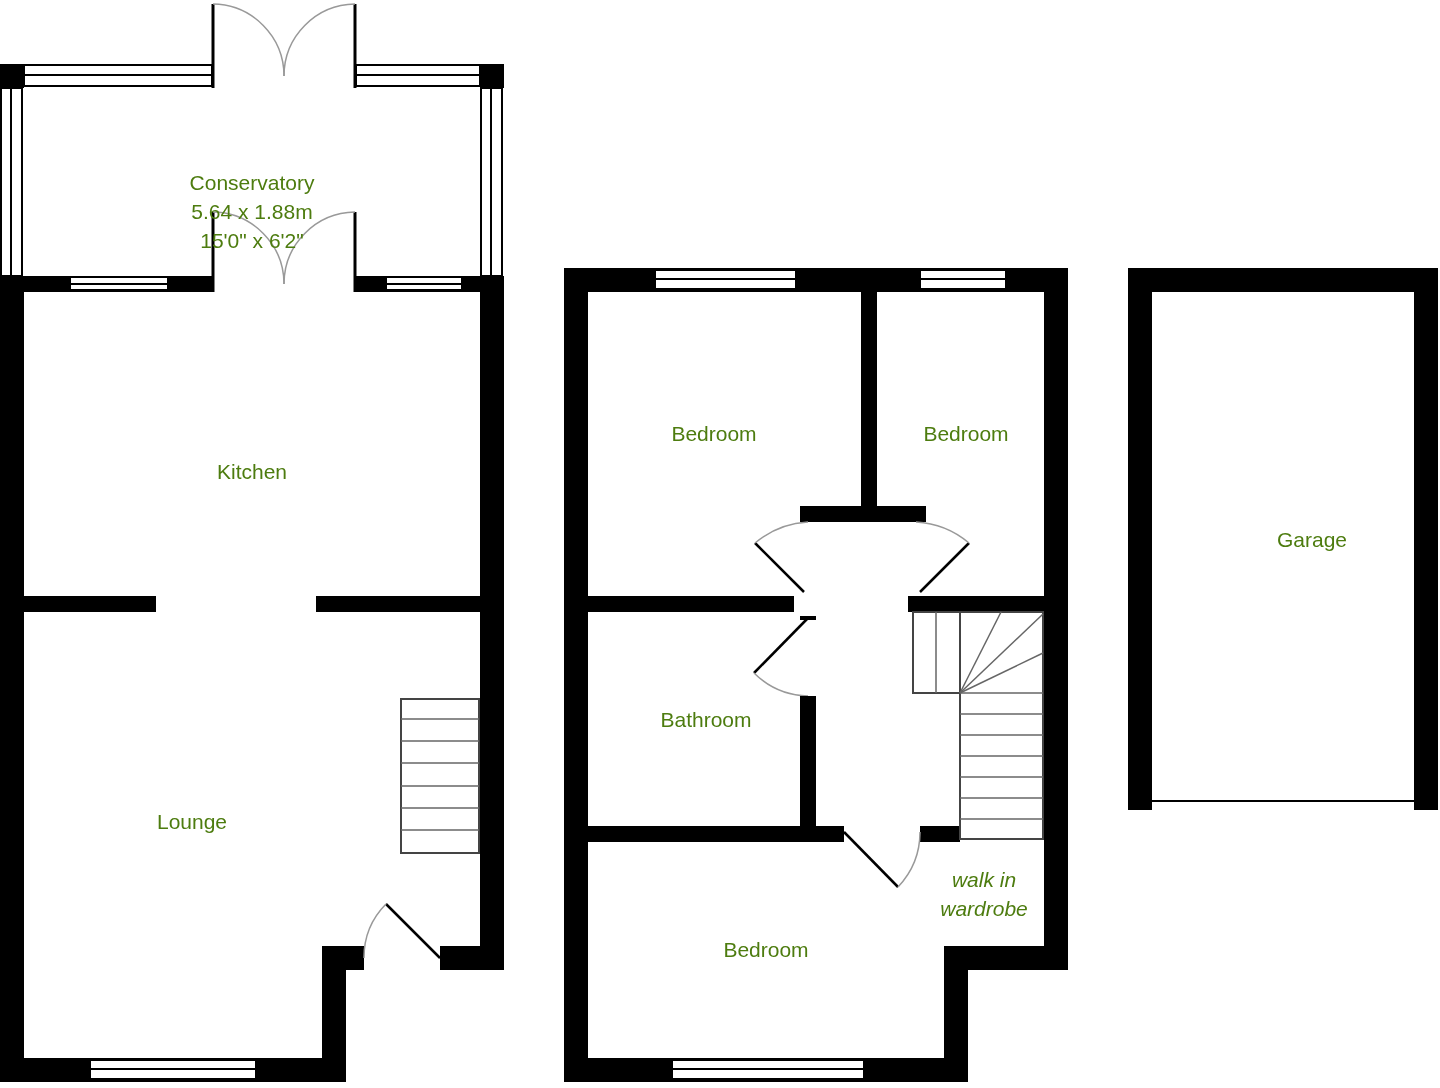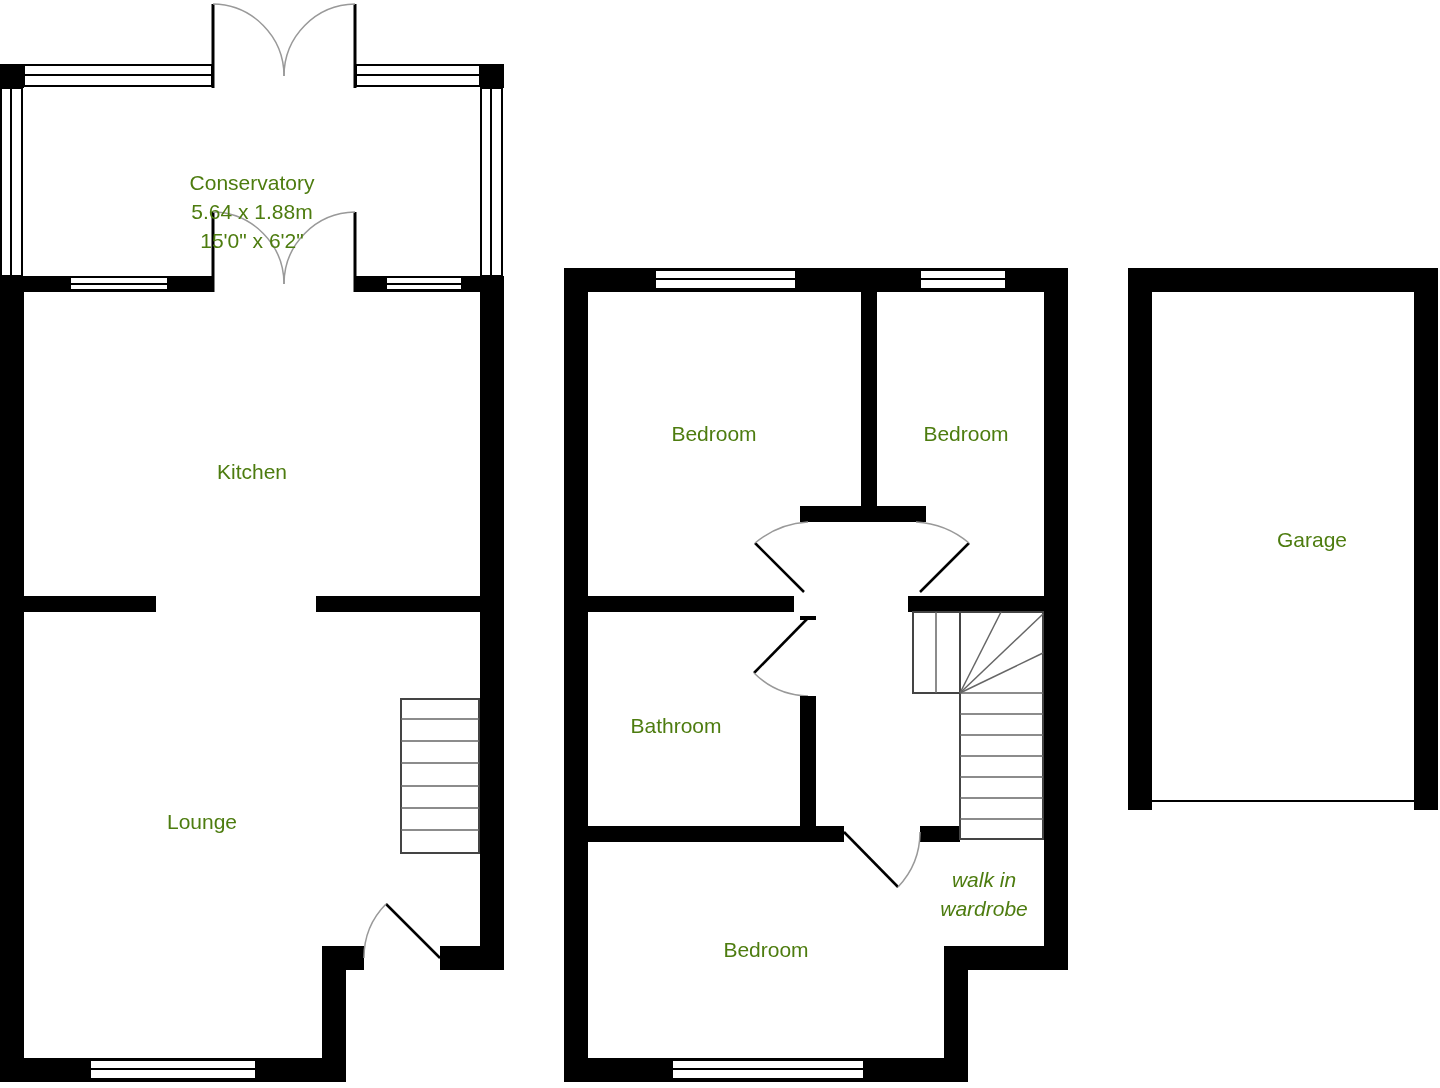--- a/index.html
+++ b/index.html
@@ -136,24 +136,24 @@
     <line x1="1152" y1="801" x2="1414" y2="801" stroke="#000" stroke-width="2"></line>
   </g>
 </svg>
 
 <div class="lbl" style="left:252px;top:211px;">
   <div>Conservatory</div>
   <div>5.64 x 1.88m</div>
   <div>15'0" x 6'2"</div>
 </div>
 <div class="lbl" style="left:252px;top:443px;margin-top:28px;">Kitchen</div>
-<div class="lbl" style="left:192px;top:821px;margin-left:10px;">Lounge</div>
+<div class="lbl" style="left:192px;top:821px;">Lounge</div>
 
 <div class="lbl" style="left:714px;top:433px;">Bedroom</div>
 <div class="lbl" style="left:966px;top:433px;">Bedroom</div>
-<div class="lbl" style="left:676px;top:719px;margin-top:6px;">Bathroom</div>
+<div class="lbl" style="left:706px;top:719px;">Bathroom</div>
 <div class="lbl" style="left:766px;top:949px;">Bedroom</div>
 <div class="lbl" style="left:984px;top:894px;font-style:italic;">
   <div>walk in</div>
   <div>wardrobe</div>
 </div>
 
 <div class="lbl" style="left:1284px;top:539px;margin-left:28px;">Garage</div>
 
 </body></html>

